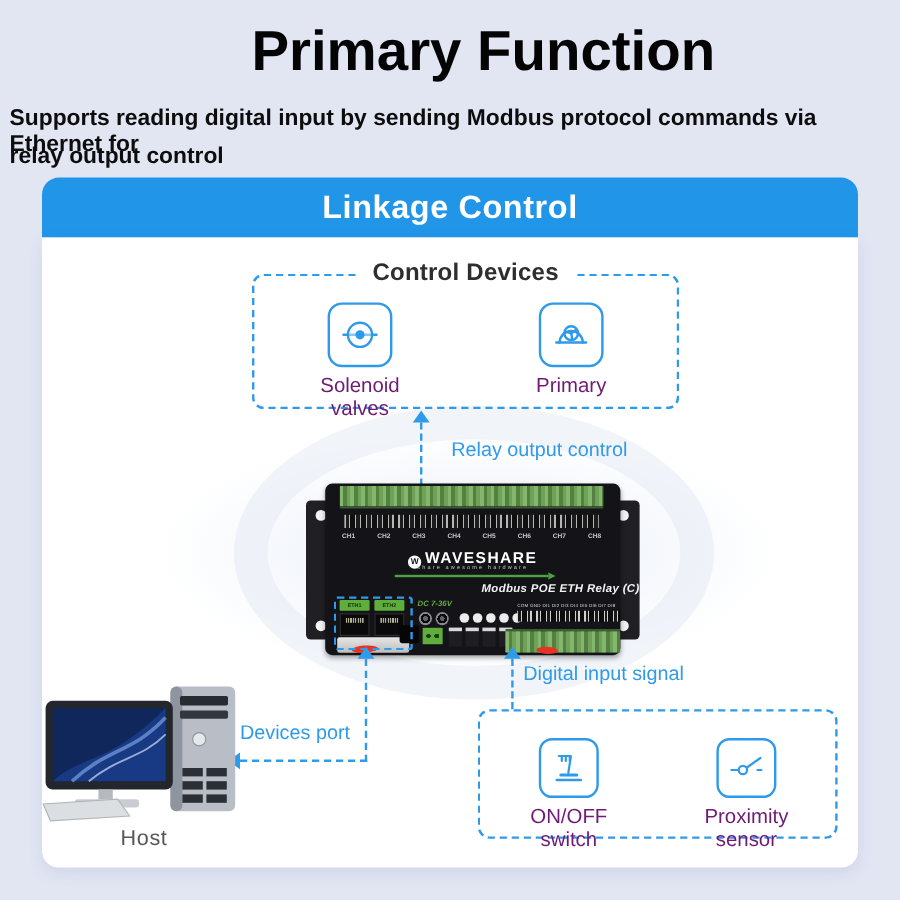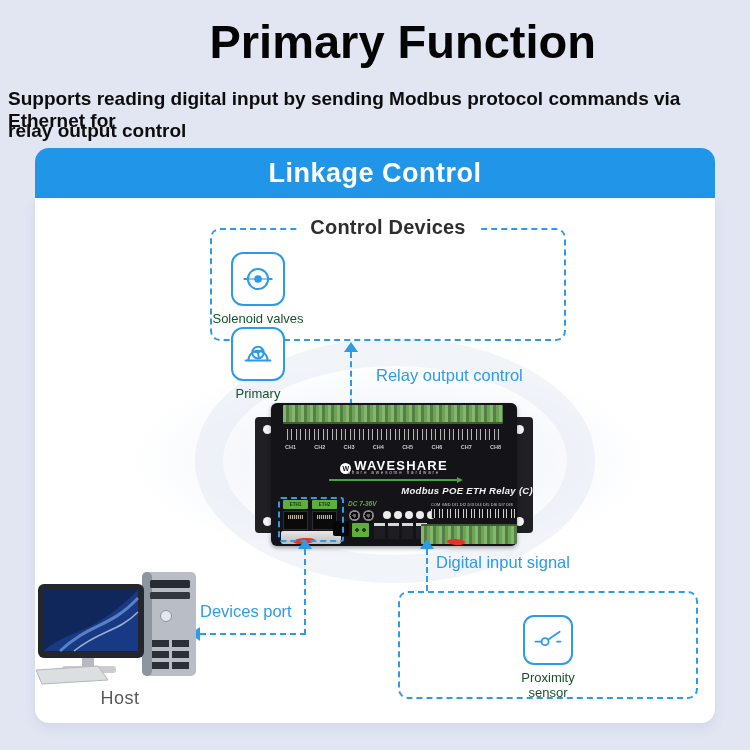--- a/index.html
+++ b/index.html
@@ -20,27 +20,27 @@
     box-shadow:0 5px 12px rgba(70,90,160,.10);}
 
   
   .glow{left:130px;top:358px;width:520px;height:205px;background:radial-gradient(ellipse at center,rgba(230,237,247,.95),rgba(230,237,247,0) 70%);}
   .ring{left:195px;top:338px;width:400px;height:245px;border-radius:50%;border:28px solid rgba(228,234,244,.5);box-sizing:border-box;}
 
   
   .gbox{border:2px dashed #2f9ae9;border-radius:10px;box-sizing:border-box;display:flex;justify-content:space-around;align-items:flex-start;}
   .gbox-title{position:absolute;top:-14px;left:0;width:100%;text-align:center;pointer-events:none;}
   .gbox-title span{background:#fff;padding:0 12px;font-size:20px;font-weight:bold;color:#2e2e2e;letter-spacing:.2px;}
-  .ctrl-box{left:210px;top:228px;width:356px;height:113px;padding-top:22px;flex-direction:column;}
+  .ctrl-box{left:210px;top:228px;width:356px;height:113px;padding-top:22px;}
   .di-box{left:398px;top:591px;width:300px;height:108px;padding-top:22px;}
   .gitem{display:flex;flex-direction:column;align-items:center;width:92px;}
   .isq{border:2px solid #2f9ae9;border-radius:12px;background:#fff;display:flex;align-items:center;justify-content:center;}
   .isq-lg{width:50px;height:50px;}
   .isq-sm{width:46px;height:46px;border-radius:11px;}
-  .gitem .glabel{margin-top:6px;font-size:13px;color:#14532d;text-align:center;line-height:1.12;}
+  .gitem .glabel{margin-top:6px;font-size:17px;color:#701a75;text-align:center;line-height:1.12;}
 
   
   .vline{border-left:2.5px dashed #2f9ae9;width:0;}
   .hline{border-top:2.5px dashed #2f9ae9;height:0;}
   .ar-up{width:0;height:0;border-left:7px solid transparent;border-right:7px solid transparent;border-bottom:10px solid #2f9ae9;}
   .ar-left{width:0;height:0;border-top:7px solid transparent;border-bottom:7px solid transparent;border-right:10px solid #2f9ae9;}
   .blue-label{font-size:16.5px;color:#2f9ae9;white-space:nowrap;}
 
   
   .device{left:255px;top:403px;width:278px;height:143px;}
@@ -211,20 +211,34 @@
 
   <div class="abs ar-up" style="left:298px;top:539px;"></div>
   <div class="abs vline" style="left:304px;top:549px;height:86px;"></div>
   <div class="abs hline" style="left:200px;top:633px;width:106px;"></div>
   <div class="abs ar-left" style="left:190px;top:627px;"></div>
   <div class="abs blue-label" style="left:200px;top:602px;">Devices port</div>
 
   <div class="abs gbox di-box">
     <div class="gitem">
       <div class="isq isq-sm">
+        <svg width="40" height="40" viewBox="0 0 48 48" fill="none" stroke="#2f9ae9" stroke-width="2.2" stroke-linecap="round" stroke-linejoin="round">
+          <path d="M14,12 h12"></path>
+          <path d="M17,12 v5"></path>
+          <path d="M21,12 v5"></path>
+          <path d="M25,12 v5"></path>
+          <path d="M26,13 L23.5,29"></path>
+          <path d="M16,31 h16" stroke-width="3"></path>
+          <path d="M12,36 h24" stroke-width="2.6"></path>
+        </svg>
+      </div>
+      <div class="glabel">ON/OFF switch</div>
+    </div>
+    <div class="gitem">
+      <div class="isq isq-sm">
         <svg width="40" height="40" viewBox="0 0 48 48" fill="none" stroke="#2f9ae9" stroke-width="2.2" stroke-linecap="round">
           <path d="M9,26 h7"></path>
           <circle cx="20.5" cy="26" r="4.2"></circle>
           <path d="M24.5,23.5 L38,14"></path>
           <path d="M35,26 h4"></path>
         </svg>
       </div>
       <div class="glabel">Proximity sensor</div>
     </div>
   </div>

